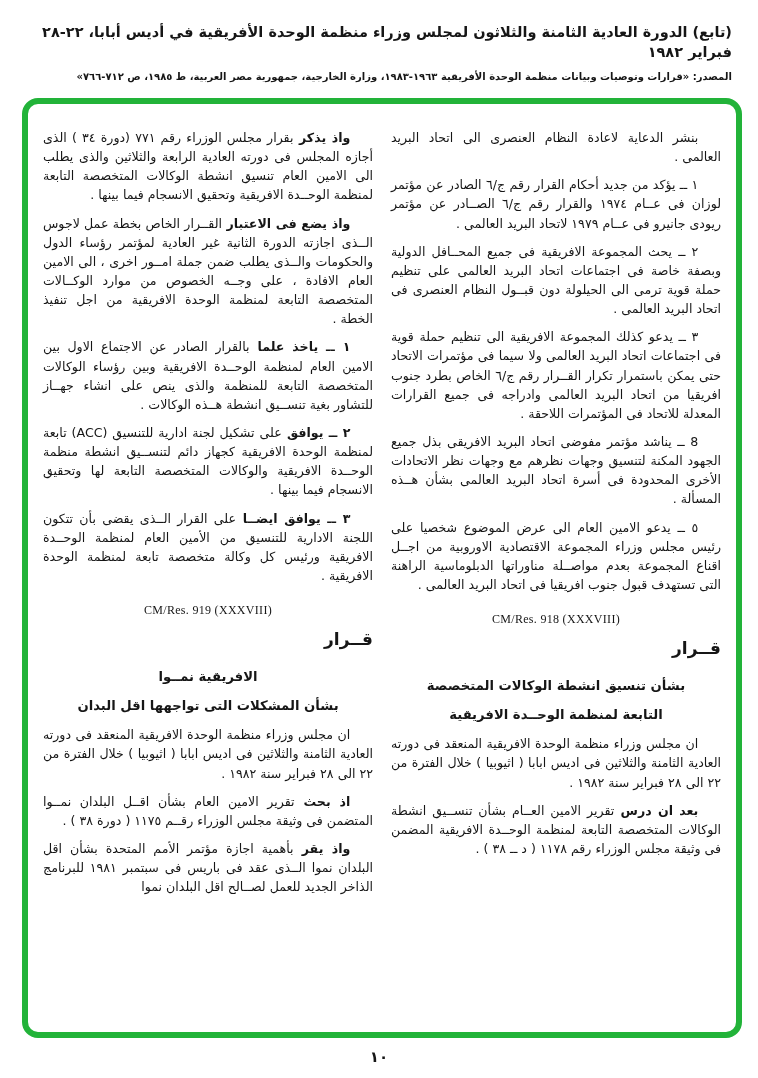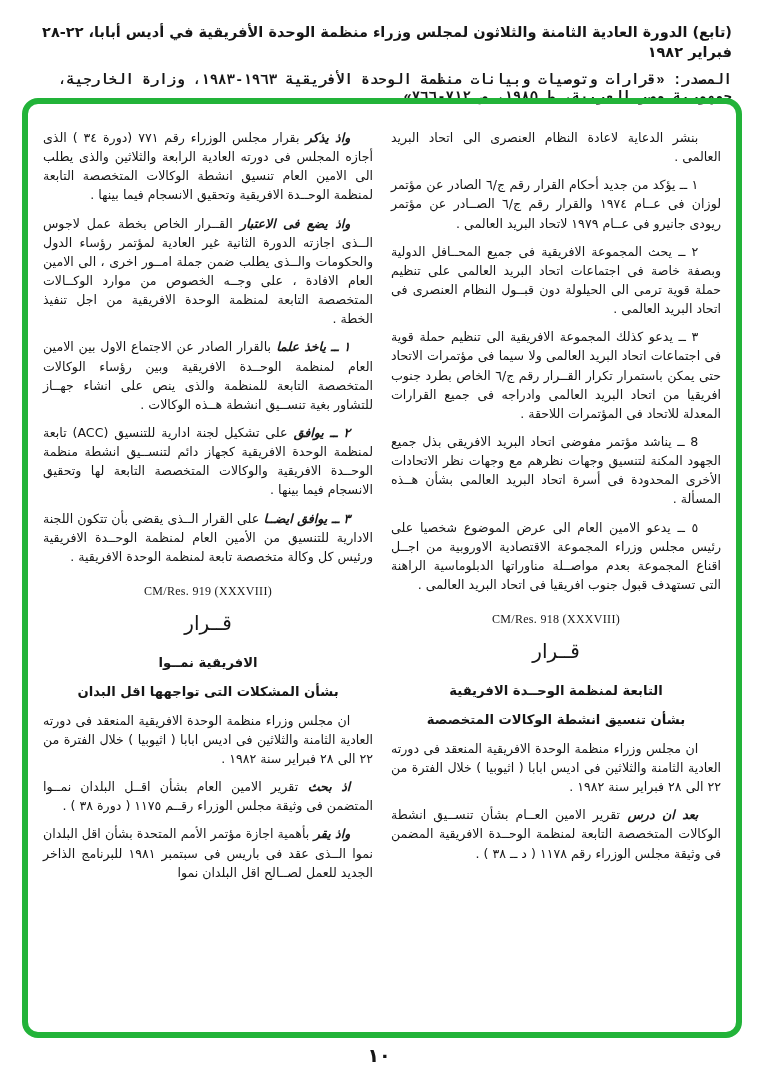--- a/index.html
+++ b/index.html
@@ -2,67 +2,67 @@
 <html lang="ar"><head>
 <meta charset="utf-8">
 <style>
   html,body{margin:0;padding:0;}
   body{
     width:758px;height:1078px;position:relative;background:#ffffff;
     font-family:"DejaVu Sans",sans-serif;color:#161616;overflow:hidden;
   }
   .header{direction:rtl;text-align:right;padding:22px 26px 0 30px;}
   .header .h1{font-weight:bold;font-size:14.5px;line-height:1.4;}
-  .header .h2{font-weight:bold;font-size:14px;margin-top:8px;font-family:Liberation Mono, monospace;}
+  .header .h2{font-weight:bold;font-size:10px;margin-top:8px;}
   .frame{
     position:absolute;left:22px;top:98px;width:720px;height:940px;
     box-sizing:border-box;border:6px solid var(--frame-green,#22b339);
     border-radius:16px;overflow:hidden;
   }
   .cols{
     display:flex;direction:rtl;gap:18px;
     padding:24px 15px 8px 15px;height:100%;box-sizing:border-box;overflow:hidden;
   }
   .col{flex:1;direction:rtl;text-align:justify;font-size:12.6px;line-height:1.52;}
   .col p{margin:0 0 9px 0;}
   .p-normal{text-indent:1.8em;}
   .p-latin{
     direction:ltr;text-align:center;text-indent:0;
     font-family:"Liberation Serif",serif;font-size:12px;
     margin:16px 0 6px 0 !important;letter-spacing:.3px;
   }
-  .p-title{text-align:center;font-weight:normal;font-size:20px;text-indent:0;margin:8px 0 14px 0 !important;}
+  .p-title{text-align:right;font-weight:bold;font-size:17px;text-indent:0;margin:8px 0 14px 0 !important;}
   .p-subtitle{text-align:center;font-weight:bold;font-size:13.2px;text-indent:0;margin:0 0 9px 0 !important;}
   .footer{
     position:absolute;left:0;bottom:12px;width:100%;
-    text-align:center;font-size:19px;font-weight:bold;direction:rtl;
+    text-align:center;font-size:15px;font-weight:bold;direction:rtl;
   }
-  b{font-weight:bold;font-style:italic;}
+  b{font-weight:bold;}
 </style>
 </head>
 <body>
 
 <div class="header">
   <div class="h1">(تابع) الدورة العادية الثامنة والثلاثون لمجلس وزراء منظمة الوحدة الأفريقية في أديس أبابا، ٢٢-٢٨ فبراير ١٩٨٢</div>
   <div class="h2">المصدر: «قرارات وتوصيات وبيانات منظمة الوحدة الأفريقية ١٩٦٣-١٩٨٣، وزارة الخارجية، جمهورية مصر العربية، ط ١٩٨٥، ص ٧١٢-٧٦٦»</div>
 </div>
 
 <div class="frame" style="--frame-green: #22b339;">
   <div class="cols">
     <div class="col" id="col-right">
         <p class="p-normal">بنشر الدعاية لاعادة النظام العنصرى الى اتحاد البريد العالمى .</p>
         <p class="p-normal">١ ــ يؤكد من جديد أحكام القرار رقم ج/٦ الصادر عن مؤتمر لوزان فى عــام ١٩٧٤ والقرار رقم ج/٦ الصــادر عن مؤتمر ريودى جانيرو فى عــام ١٩٧٩ لاتحاد البريد العالمى .</p>
         <p class="p-normal">٢ ــ يحث المجموعة الافريقية فى جميع المحــافل الدولية وبصفة خاصة فى اجتماعات اتحاد البريد العالمى على تنظيم حملة قوية ترمى الى الحيلولة دون قبــول النظام العنصرى فى اتحاد البريد العالمى .</p>
         <p class="p-normal">٣ ــ يدعو كذلك المجموعة الافريقية الى تنظيم حملة قوية فى اجتماعات اتحاد البريد العالمى ولا سيما فى مؤتمرات الاتحاد حتى يمكن باستمرار تكرار القــرار رقم ج/٦ الخاص بطرد جنوب افريقيا من اتحاد البريد العالمى وادراجه فى جميع القرارات المعدلة للاتحاد فى المؤتمرات اللاحقة .</p>
         <p class="p-normal">8 ــ يناشد مؤتمر مفوضى اتحاد البريد الافريقى بذل جميع الجهود المكنة لتنسيق وجهات نظرهم مع وجهات نظر الاتحادات الأخرى المحدودة فى أسرة اتحاد البريد العالمى بشأن هــذه المسألة .</p>
         <p class="p-normal">٥ ــ يدعو الامين العام الى عرض الموضوع شخصيا على رئيس مجلس وزراء المجموعة الاقتصادية الاوروبية من اجــل اقناع المجموعة بعدم مواصــلة مناوراتها الدبلوماسية الراهنة التى تستهدف قبول جنوب افريقيا فى اتحاد البريد العالمى .</p>
         <p class="p-latin">CM/Res. 918 (XXXVIII)</p>
         <p class="p-title">قــرار</p>
+        <p class="p-subtitle">بشأن تنسيق انشطة الوكالات المتخصصة</p>
         <p class="p-subtitle">التابعة لمنظمة الوحــدة الافريقية</p>
-        <p class="p-subtitle">بشأن تنسيق انشطة الوكالات المتخصصة</p>
         <p class="p-normal">ان مجلس وزراء منظمة الوحدة الافريقية المنعقد فى دورته العادية الثامنة والثلاثين فى اديس ابابا ( اثيوبيا ) خلال الفترة من ٢٢ الى ٢٨ فبراير سنة ١٩٨٢ .</p>
         <p class="p-normal"><b>بعد ان درس </b>تقرير الامين العــام بشأن تنســيق انشطة الوكالات المتخصصة التابعة لمنظمة الوحــدة الافريقية المضمن فى وثيقة مجلس الوزراء رقم ١١٧٨ ( د ــ ٣٨ ) .</p>
       </div>
     <div class="col" id="col-left">
         <p class="p-normal"><b>واذ يذكر </b>بقرار مجلس الوزراء رقم ٧٧١ (دورة ٣٤ ) الذى أجازه المجلس فى دورته العادية الرابعة والثلاثين والذى يطلب الى الامين العام تنسيق انشطة الوكالات المتخصصة التابعة لمنظمة الوحــدة الافريقية وتحقيق الانسجام فيما بينها .</p>
         <p class="p-normal"><b>واذ يضع فى الاعتبار </b>القــرار الخاص بخطة عمل لاجوس الــذى اجازته الدورة الثانية غير العادية لمؤتمر رؤساء الدول والحكومات والــذى يطلب ضمن جملة امــور اخرى ، الى الامين العام الافادة ، على وجــه الخصوص من موارد الوكــالات المتخصصة التابعة لمنظمة الوحدة الافريقية من اجل تنفيذ الخطة .</p>
         <p class="p-normal"><b>١ ــ ياخذ علما </b>بالقرار الصادر عن الاجتماع الاول بين الامين العام لمنظمة الوحــدة الافريقية وبين رؤساء الوكالات المتخصصة التابعة للمنظمة والذى ينص على انشاء جهــاز للتشاور بغية تنســيق انشطة هــذه الوكالات .</p>
         <p class="p-normal"><b>٢ ــ يوافق </b>على تشكيل لجنة ادارية للتنسيق (ACC) تابعة لمنظمة الوحدة الافريقية كجهاز دائم لتنســيق انشطة منظمة الوحــدة الافريقية والوكالات المتخصصة التابعة لها وتحقيق الانسجام فيما بينها .</p>
         <p class="p-normal"><b>٣ ــ يوافق ايضــا </b>على القرار الــذى يقضى بأن تتكون اللجنة الادارية للتنسيق من الأمين العام لمنظمة الوحــدة الافريقية ورئيس كل وكالة متخصصة تابعة لمنظمة الوحدة الافريقية .</p>
         <p class="p-latin">CM/Res. 919 (XXXVIII)</p>

